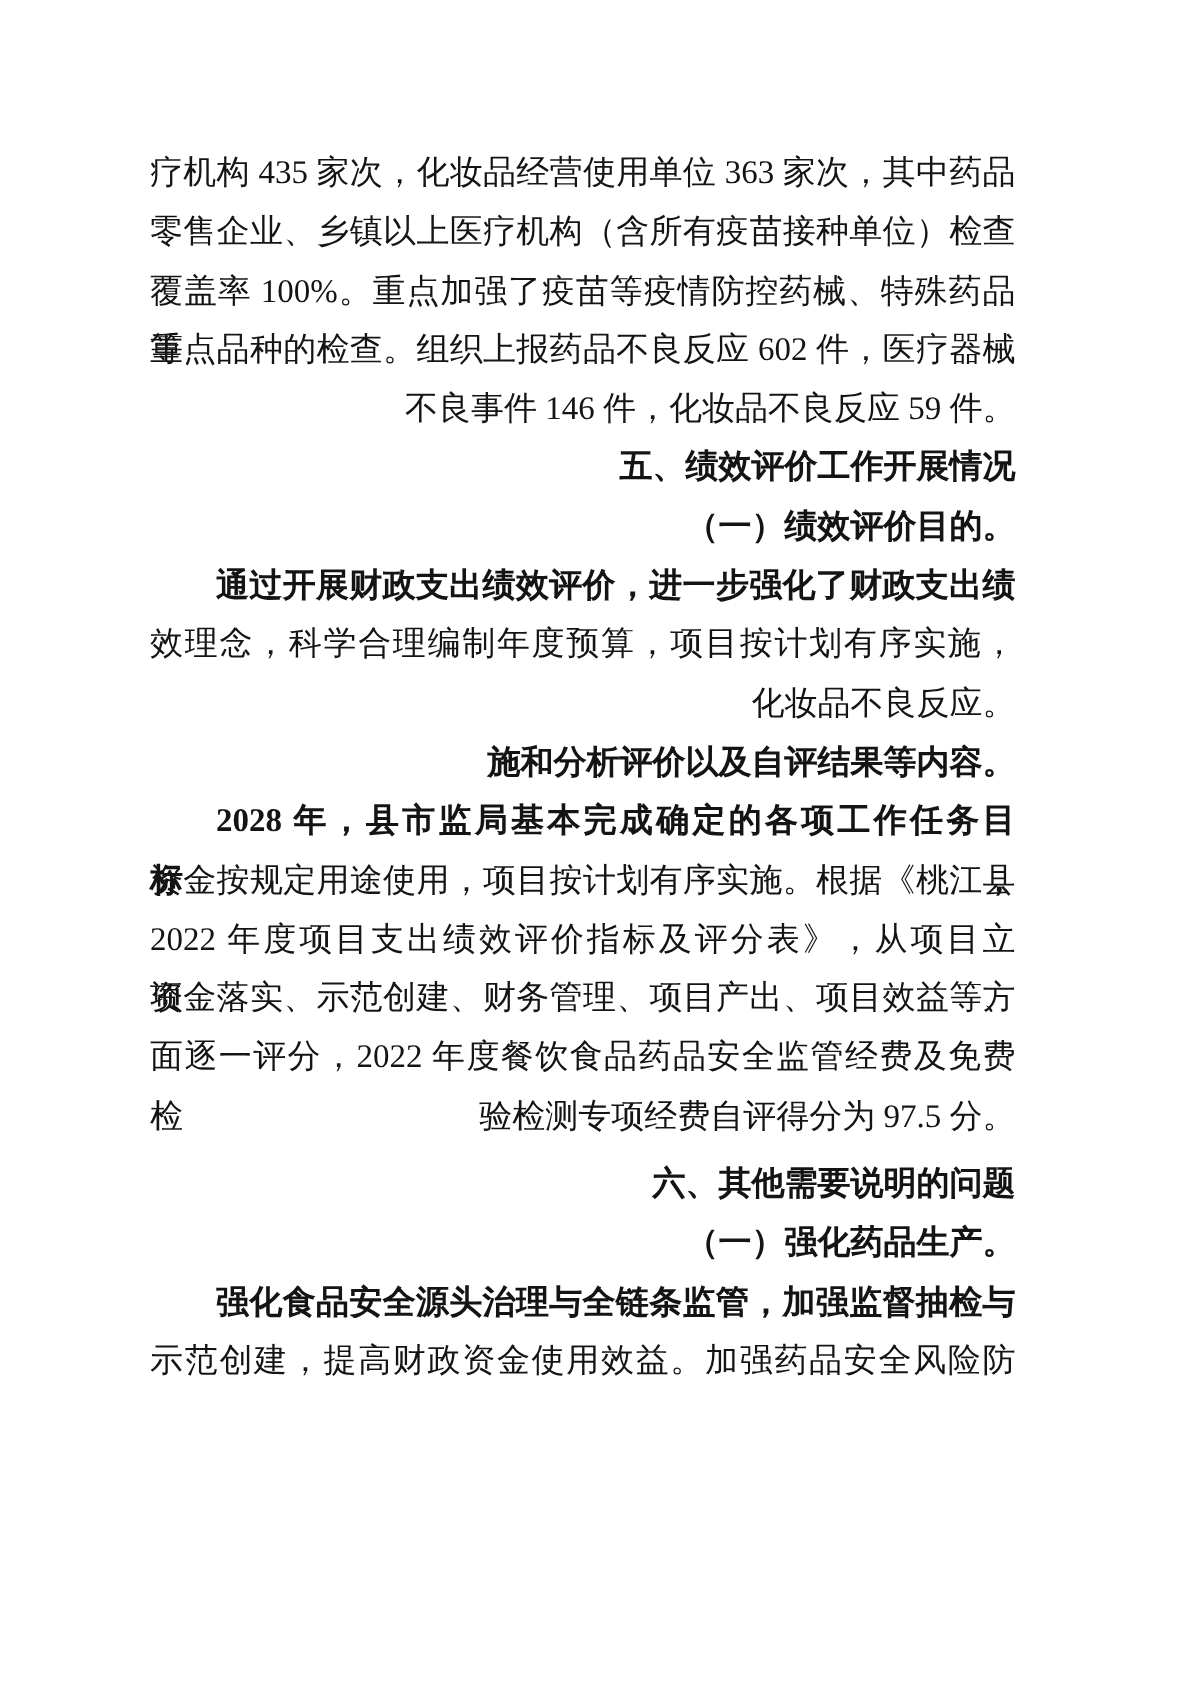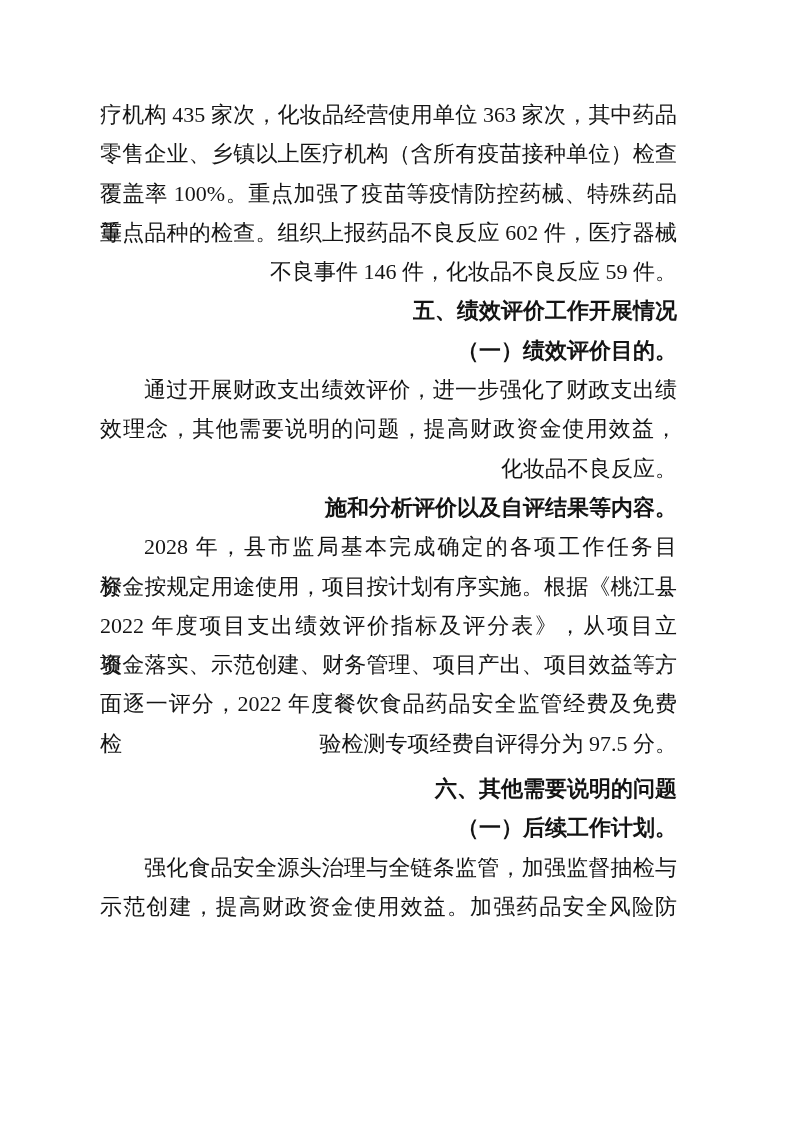--- a/index.html
+++ b/index.html
@@ -33,20 +33,21 @@
     text-align: right;
   }
   
   .j {
     text-align: justify;
     text-align-last: justify;
   }
   
   .ind {
     text-indent: 44px;
+    font-weight: bold;
   }
   
   .b {
     font-family: "Liberation Sans", "DejaVu Sans", sans-serif;
     font-weight: 700;
   }
   
   .sp-lg { margin-top: 9px; }
   .sp-sm { margin-top: 6px; }
 </style>
@@ -58,31 +59,31 @@
 
     <div class="line j">疗机构 435 家次，化妆品经营使用单位 363 家次，其中药品</div>
     <div class="line j">零售企业、乡镇以上医疗机构（含所有疫苗接种单位）检查</div>
     <div class="line j">覆盖率 100%。重点加强了疫苗等疫情防控药械、特殊药品等</div>
     <div class="line j">重点品种的检查。组织上报药品不良反应 602 件，医疗器械</div>
     <div class="line">不良事件 146 件，化妆品不良反应 59 件。</div>
 
     <div class="line b ind">五、绩效评价工作开展情况</div>
     <div class="line b ind">（一）绩效评价目的。</div>
     <div class="line j ind">通过开展财政支出绩效评价，进一步强化了财政支出绩</div>
-    <div class="line j">效理念，其他需要说明的问题，提高财政资金使用效益，</div>
+    <div class="line j">效理念，科学合理编制年度预算，项目按计划有序实施，</div>
     <div class="line">化妆品不良反应。</div>
 
     <div class="line b">施和分析评价以及自评结果等内容。</div>
     <div class="line j ind">2028 年，县市监局基本完成确定的各项工作任务目标，</div>
     <div class="line j">资金按规定用途使用，项目按计划有序实施。根据《桃江县</div>
     <div class="line j">2022 年度项目支出绩效评价指标及评分表》，从项目立项、</div>
     <div class="line j">资金落实、示范创建、财务管理、项目产出、项目效益等方</div>
     <div class="line j">面逐一评分，2022 年度餐饮食品药品安全监管经费及免费检</div>
     <div class="line">验检测专项经费自评得分为 97.5 分。</div>
 
     <div class="line b ind sp-sm">六、其他需要说明的问题</div>
-    <div class="line b ind">（一）后续工作计划。</div>
+    <div class="line b ind">（一）强化药品生产。</div>
     <div class="line j ind">强化食品安全源头治理与全链条监管，加强监督抽检与</div>
     <div class="line j">示范创建，提高财政资金使用效益。加强药品安全风险防范，</div>
     <div class="line j">强化药品生产、流通、使用等环节信息追溯，逐步实现疫苗、</div>
 
   </div>
 </div>
 
 </body></html>

